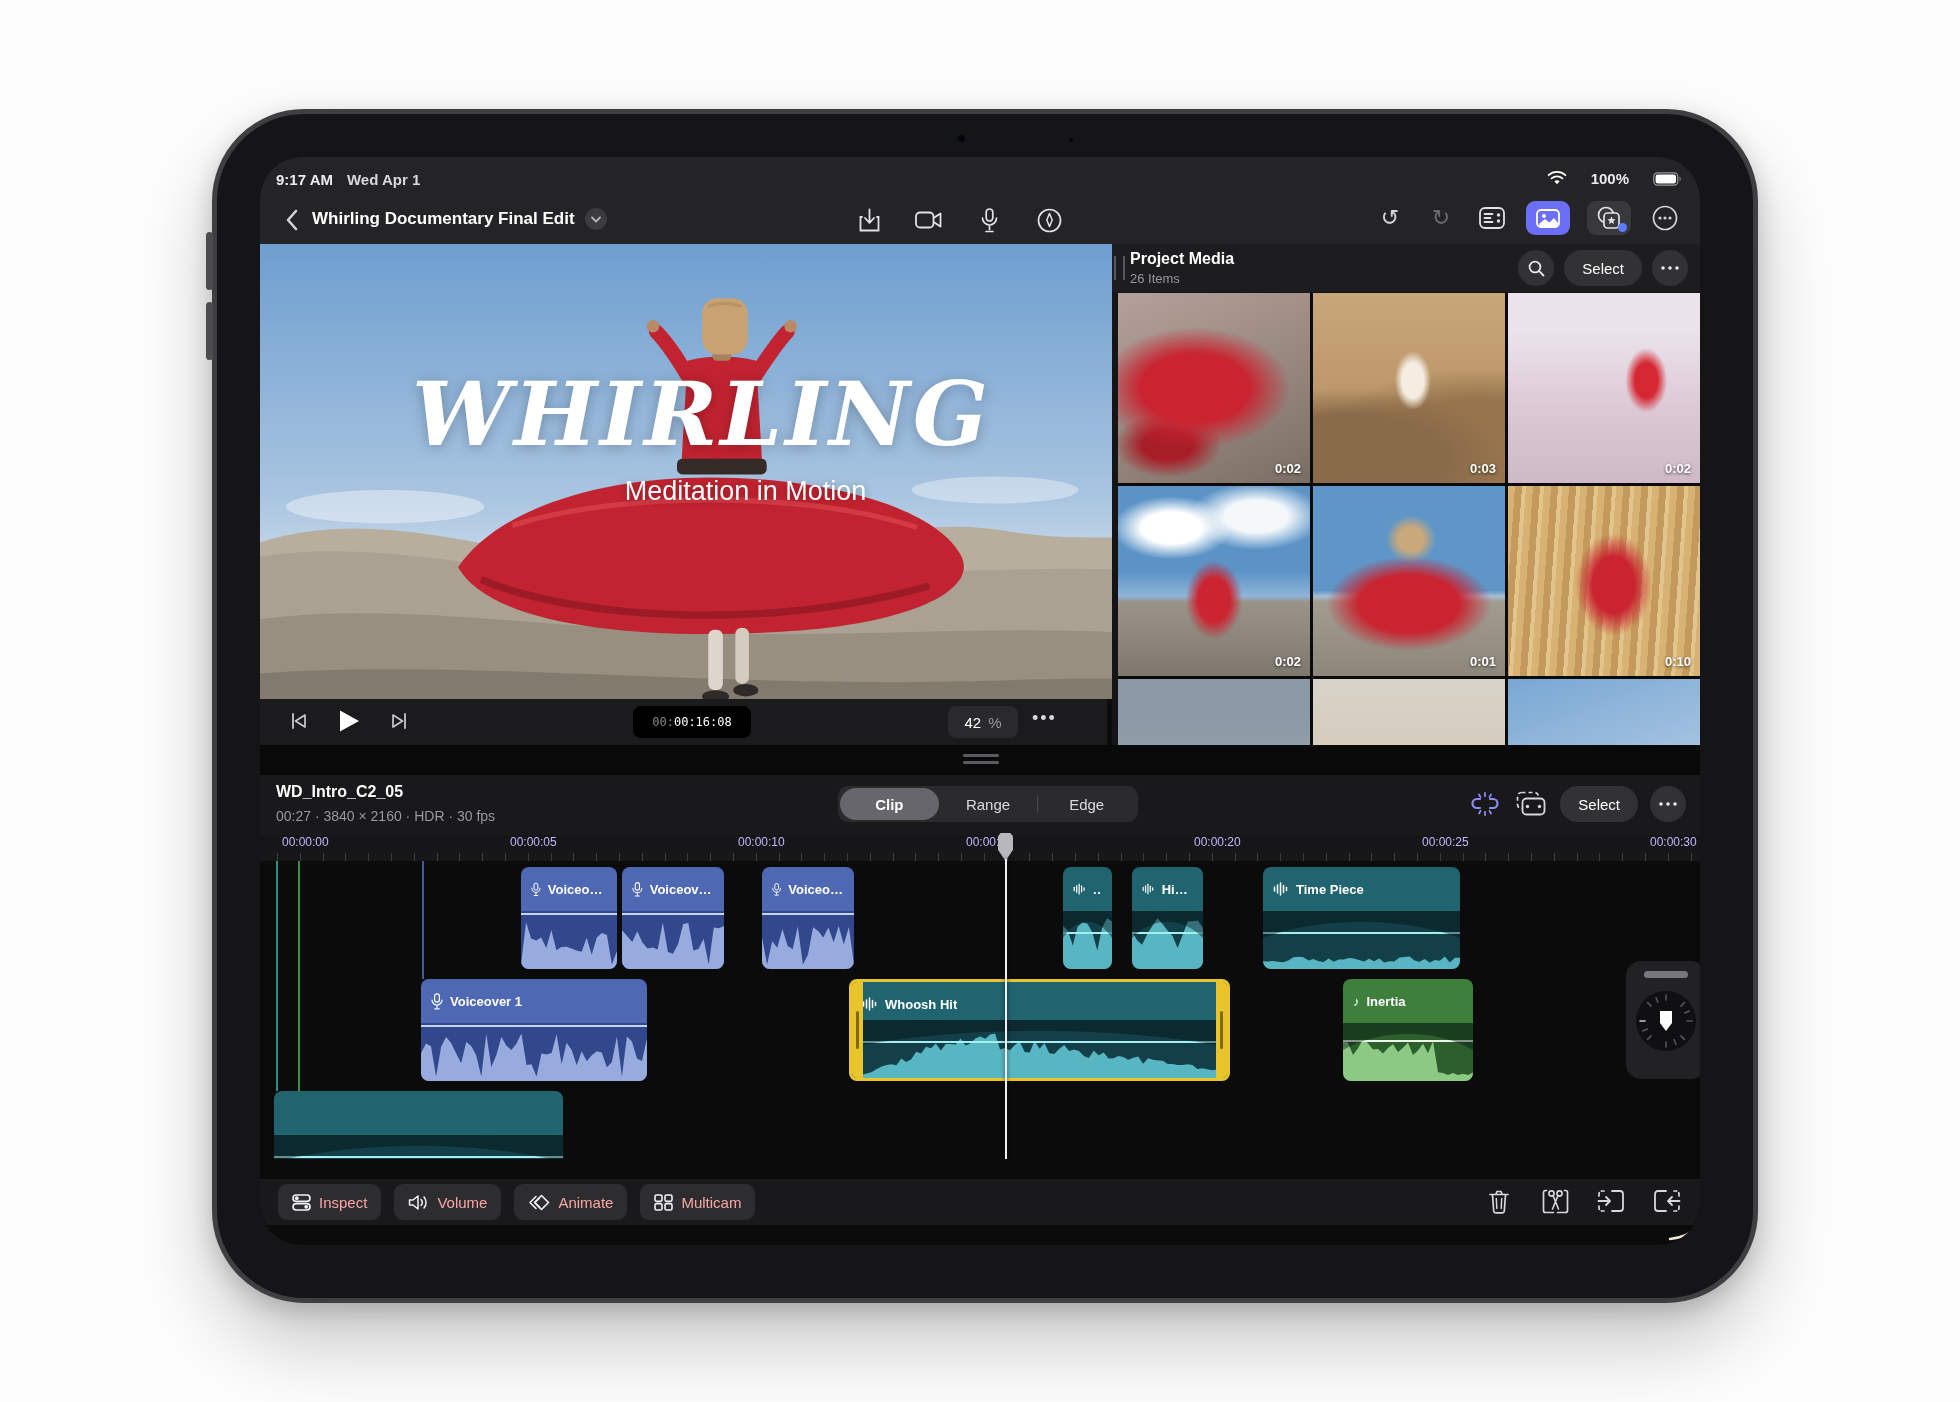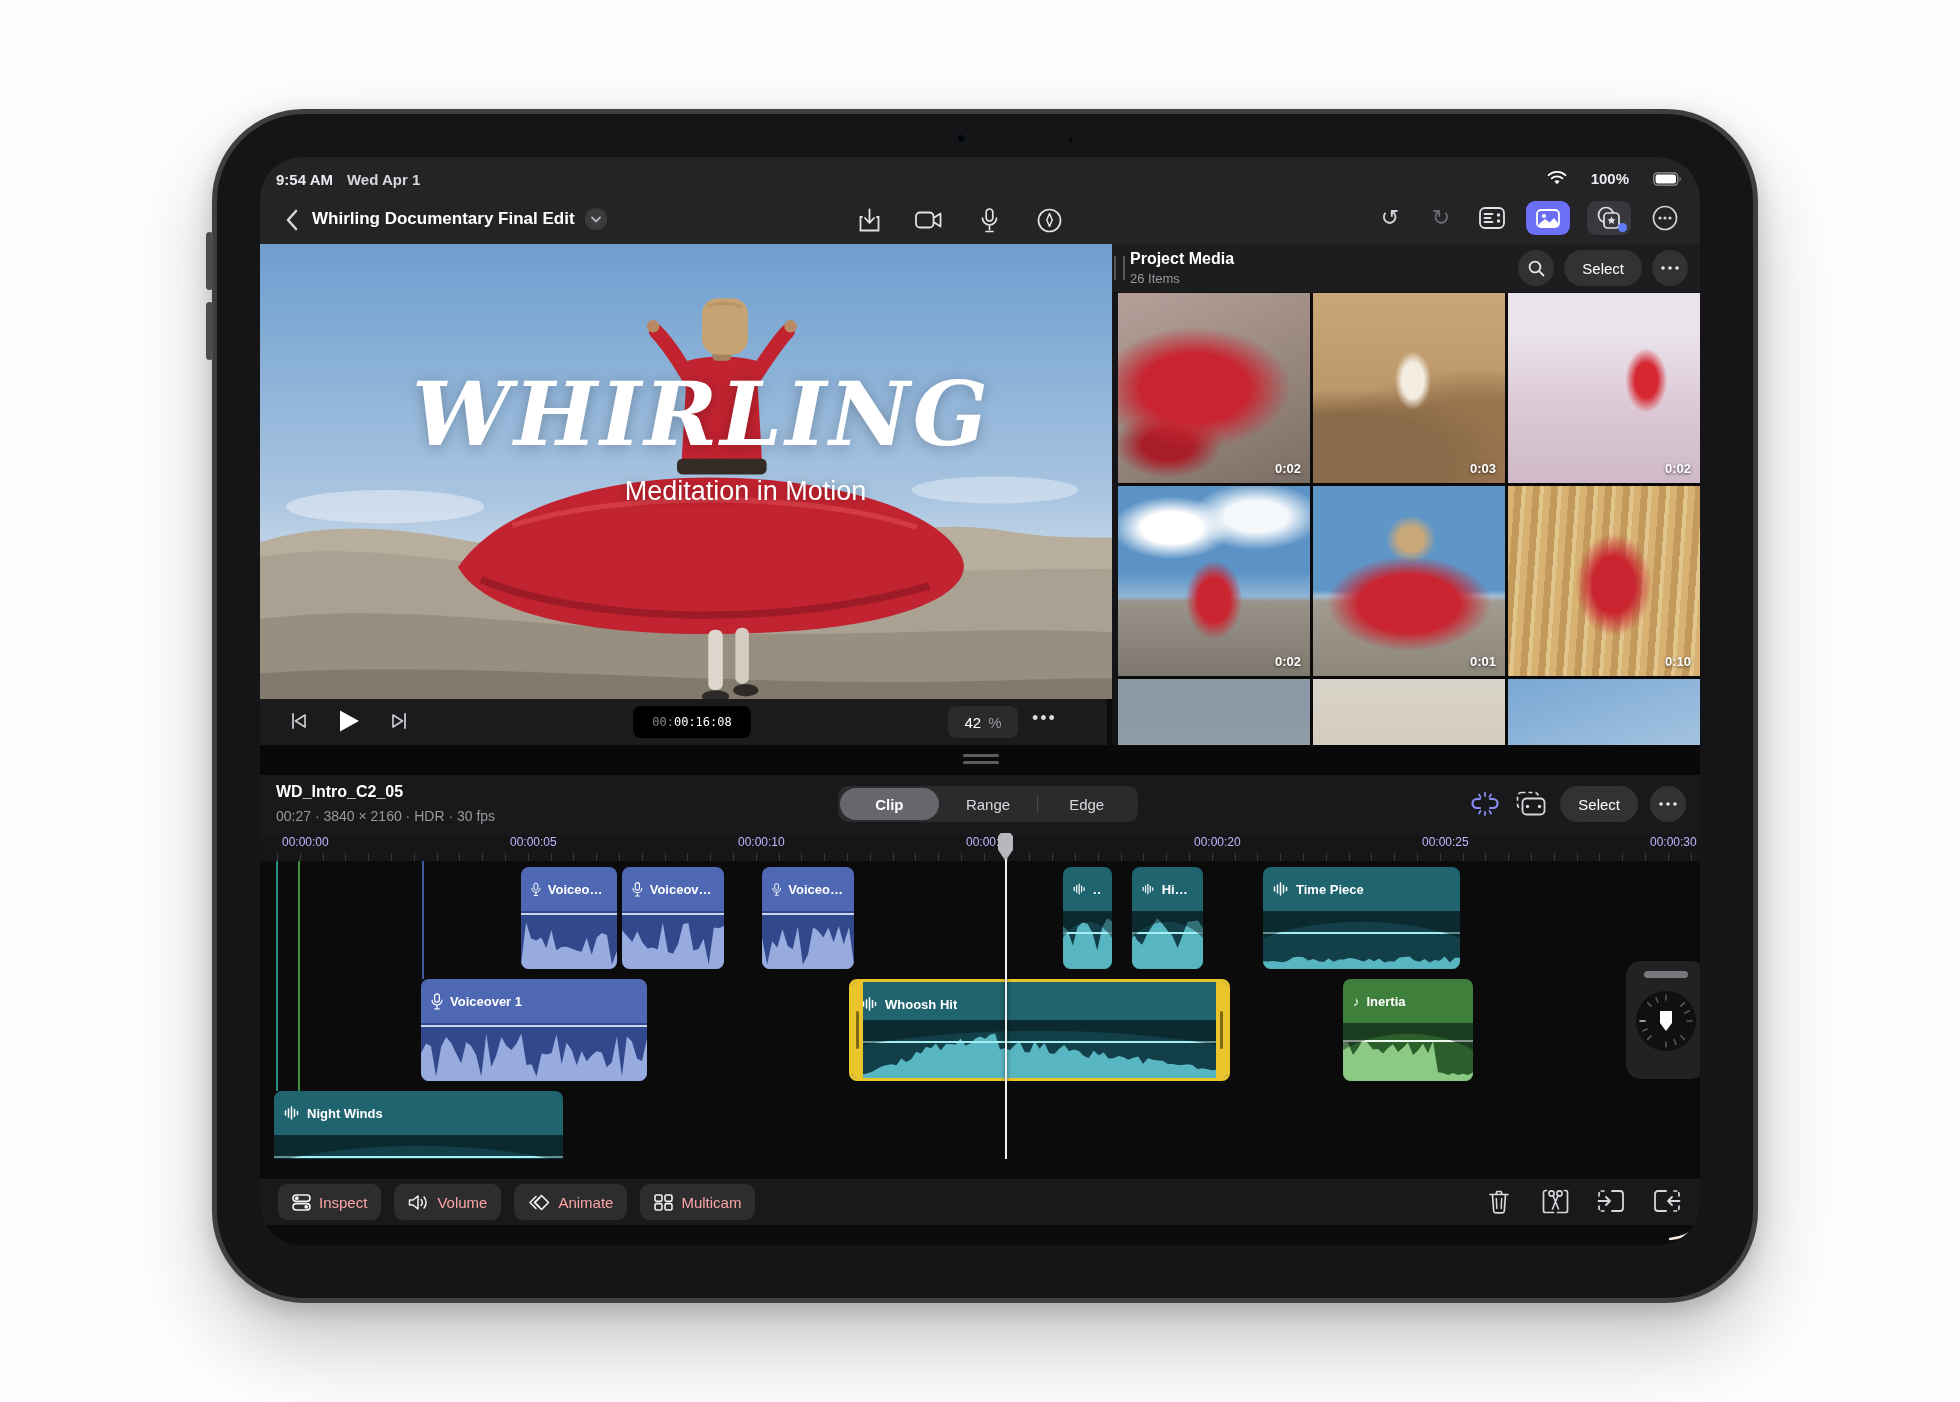--- a/index.html
+++ b/index.html
@@ -141,21 +141,21 @@
     <div class="side-btn b1"></div>
     <div class="side-btn b2"></div>
     <div class="front-cam"></div>
     <div class="mic-dot"></div>
 
     <div class="screen">
 
       <div class="chrome">
         <div class="statusbar">
           <div class="status-left">
-            <span>9:54 AM</span>
+            <span>9:17 AM</span>
             <span style="color:#d9d9dd;">Wed Apr 1</span>
           </div>
           <div class="status-right">
             <span>
                 <svg class="ic" width="20" height="15" viewBox="0 0 20 15">
                   <path d="M10 13.2 L12.6 10.2 A4.4 4.4 0 0 0 7.4 10.2 Z" fill="#fff"></path>
                   <path d="M4.6 7.4 a8 8 0 0 1 10.8 0" stroke="#fff" stroke-width="1.8" fill="none" stroke-linecap="round"></path>
                   <path d="M1.6 4.2 a12.5 12.5 0 0 1 16.8 0" stroke="#fff" stroke-width="1.8" fill="none" stroke-linecap="round"></path>
                 </svg>
               </span>
@@ -574,32 +574,20 @@
               <span class="clip-name">Inertia</span>
             </div>
             <div class="wave">
               <svg preserveAspectRatio="none" viewBox="0 0 130 58">
                 <polygon points="0,58 0.0,16.4 5.0,19.7 10.0,31.9 15.0,25.3 20.0,16.3 25.0,20.3 30.0,26.5 35.0,26.1 40.0,30.5 45.0,24.9 50.0,21.2 55.0,28.9 60.0,24.8 65.0,19.6 70.0,32.0 75.0,27.5 80.0,20.8 85.0,30.2 90.0,18.1 95.0,49.3 100.0,49.9 105.0,52.0 110.0,50.1 115.0,52.1 120.0,50.7 125.0,51.9 130.0,49.6 130,58"></polygon>
               </svg>
               <i class="vol"></i>
             </div>
           </div>
           <div class="clip sfx" style="left: 14px; top: 230px; width: 289px;">
-            <div class="clip-label">
-              <svg class="ic" width="16" height="14" viewBox="0 0 16 14">
-                <g stroke="#fff" stroke-width="1.5" stroke-linecap="round">
-                  <path d="M1.5 5 v4"></path>
-                  <path d="M4.5 3 v8"></path>
-                  <path d="M7.5 1 v12"></path>
-                  <path d="M10.5 3.5 v7"></path>
-                  <path d="M13.5 5.5 v3"></path>
-                </g>
-              </svg>
-              <span class="clip-name">Night Winds</span>
-            </div>
             <div class="wave">
               <svg preserveAspectRatio="none" viewBox="0 0 289 58">
                 <polygon points="0,58 0.0,46.8 5.1,50.0 10.1,49.3 15.2,47.4 20.3,48.4 25.4,49.7 30.4,46.2 35.5,45.8 40.6,50.7 45.6,49.3 50.7,49.3 55.8,51.3 60.8,50.4 65.9,47.5 71.0,47.5 76.1,48.9 81.1,49.7 86.2,51.6 91.3,46.5 96.3,47.6 101.4,46.2 106.5,45.8 111.5,50.8 116.6,48.5 121.7,51.4 126.8,46.4 131.8,50.9 136.9,48.3 142.0,47.3 147.0,51.3 152.1,46.0 157.2,46.3 162.2,49.9 167.3,49.8 172.4,45.3 177.5,46.5 182.5,51.4 187.6,47.2 192.7,48.3 197.7,47.4 202.8,47.0 207.9,50.0 212.9,46.1 218.0,50.4 223.1,47.4 228.2,45.3 233.2,50.1 238.3,48.0 243.4,46.1 248.4,48.1 253.5,46.4 258.6,50.8 263.6,48.5 268.7,47.6 273.8,51.2 278.9,49.6 283.9,49.6 289.0,47.3 289,58"></polygon>
               </svg>
               <i class="vol"></i>
             </div>
           </div>
         </div>
 
       <div class="playhead" style="left: 745px;">

